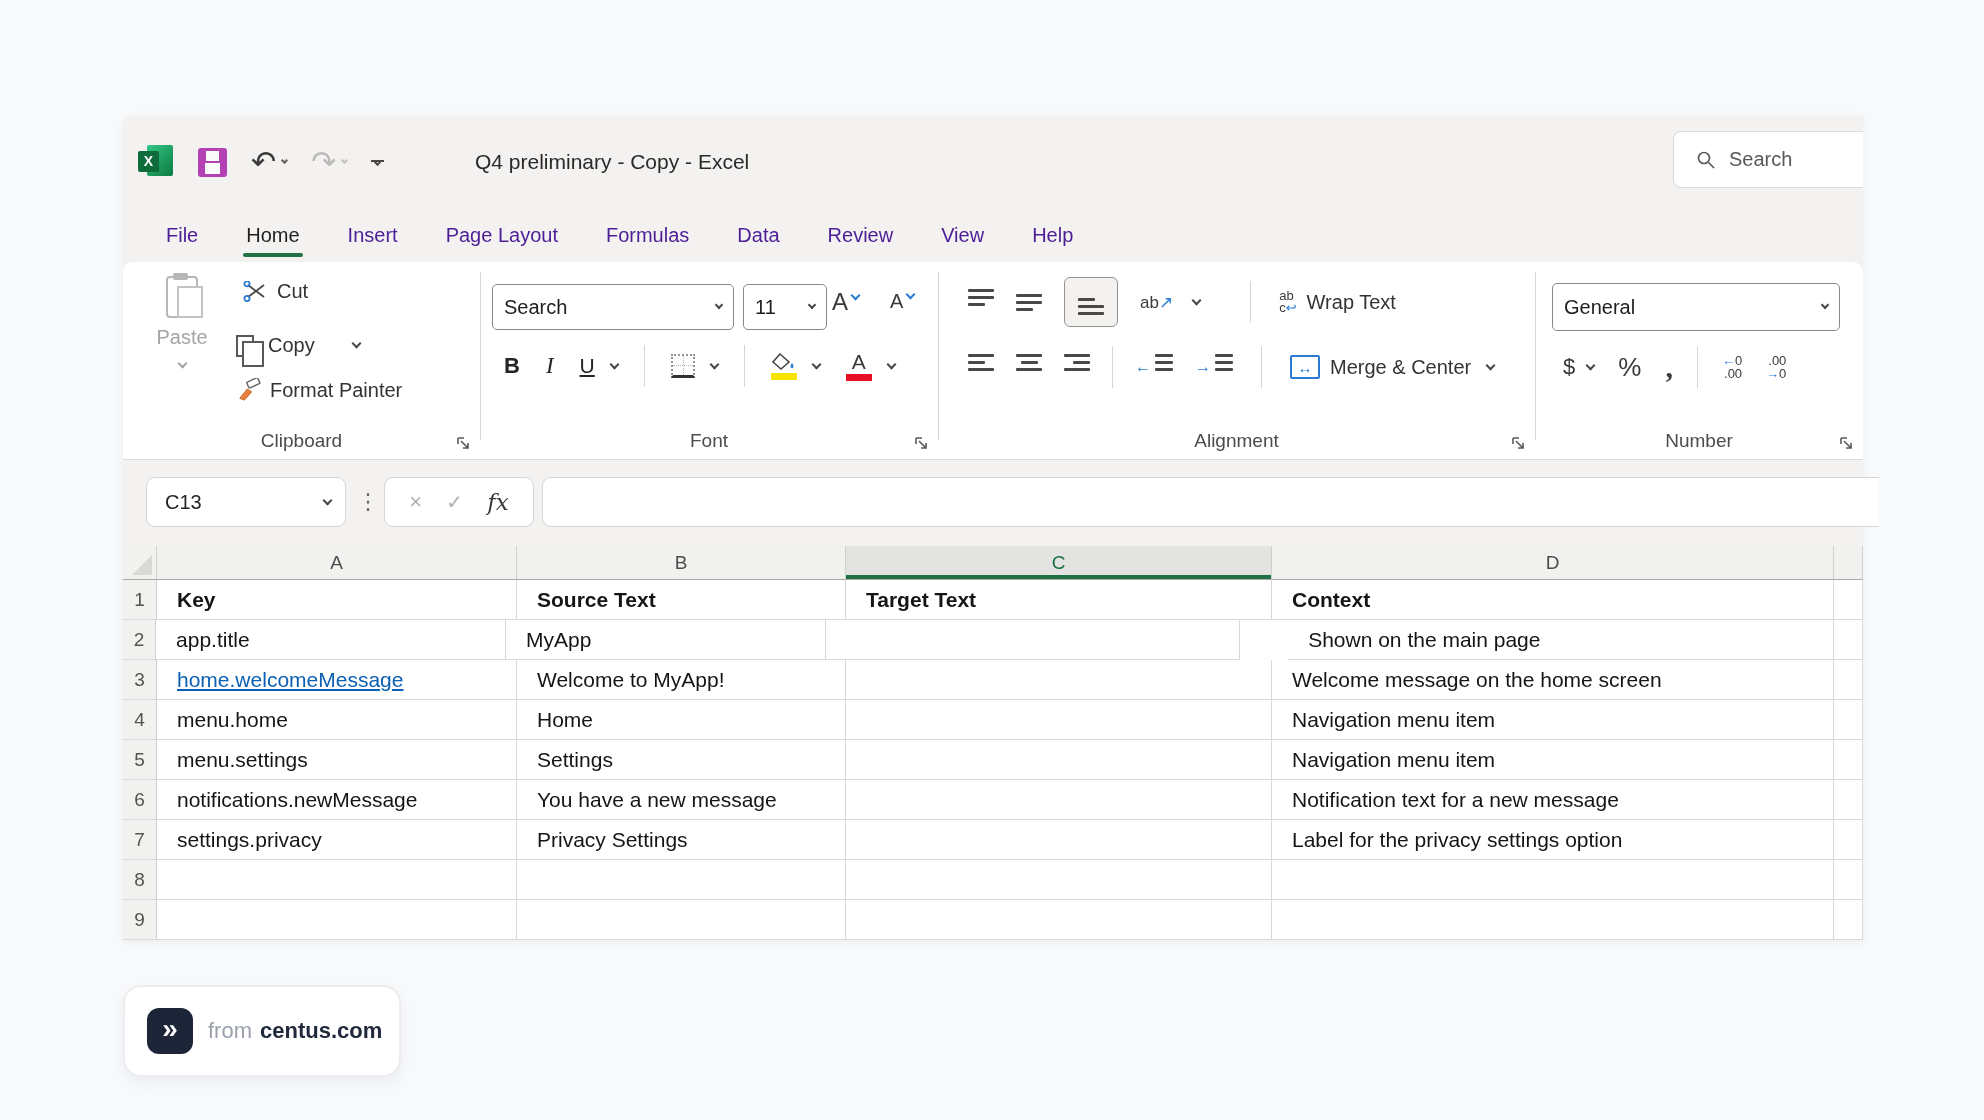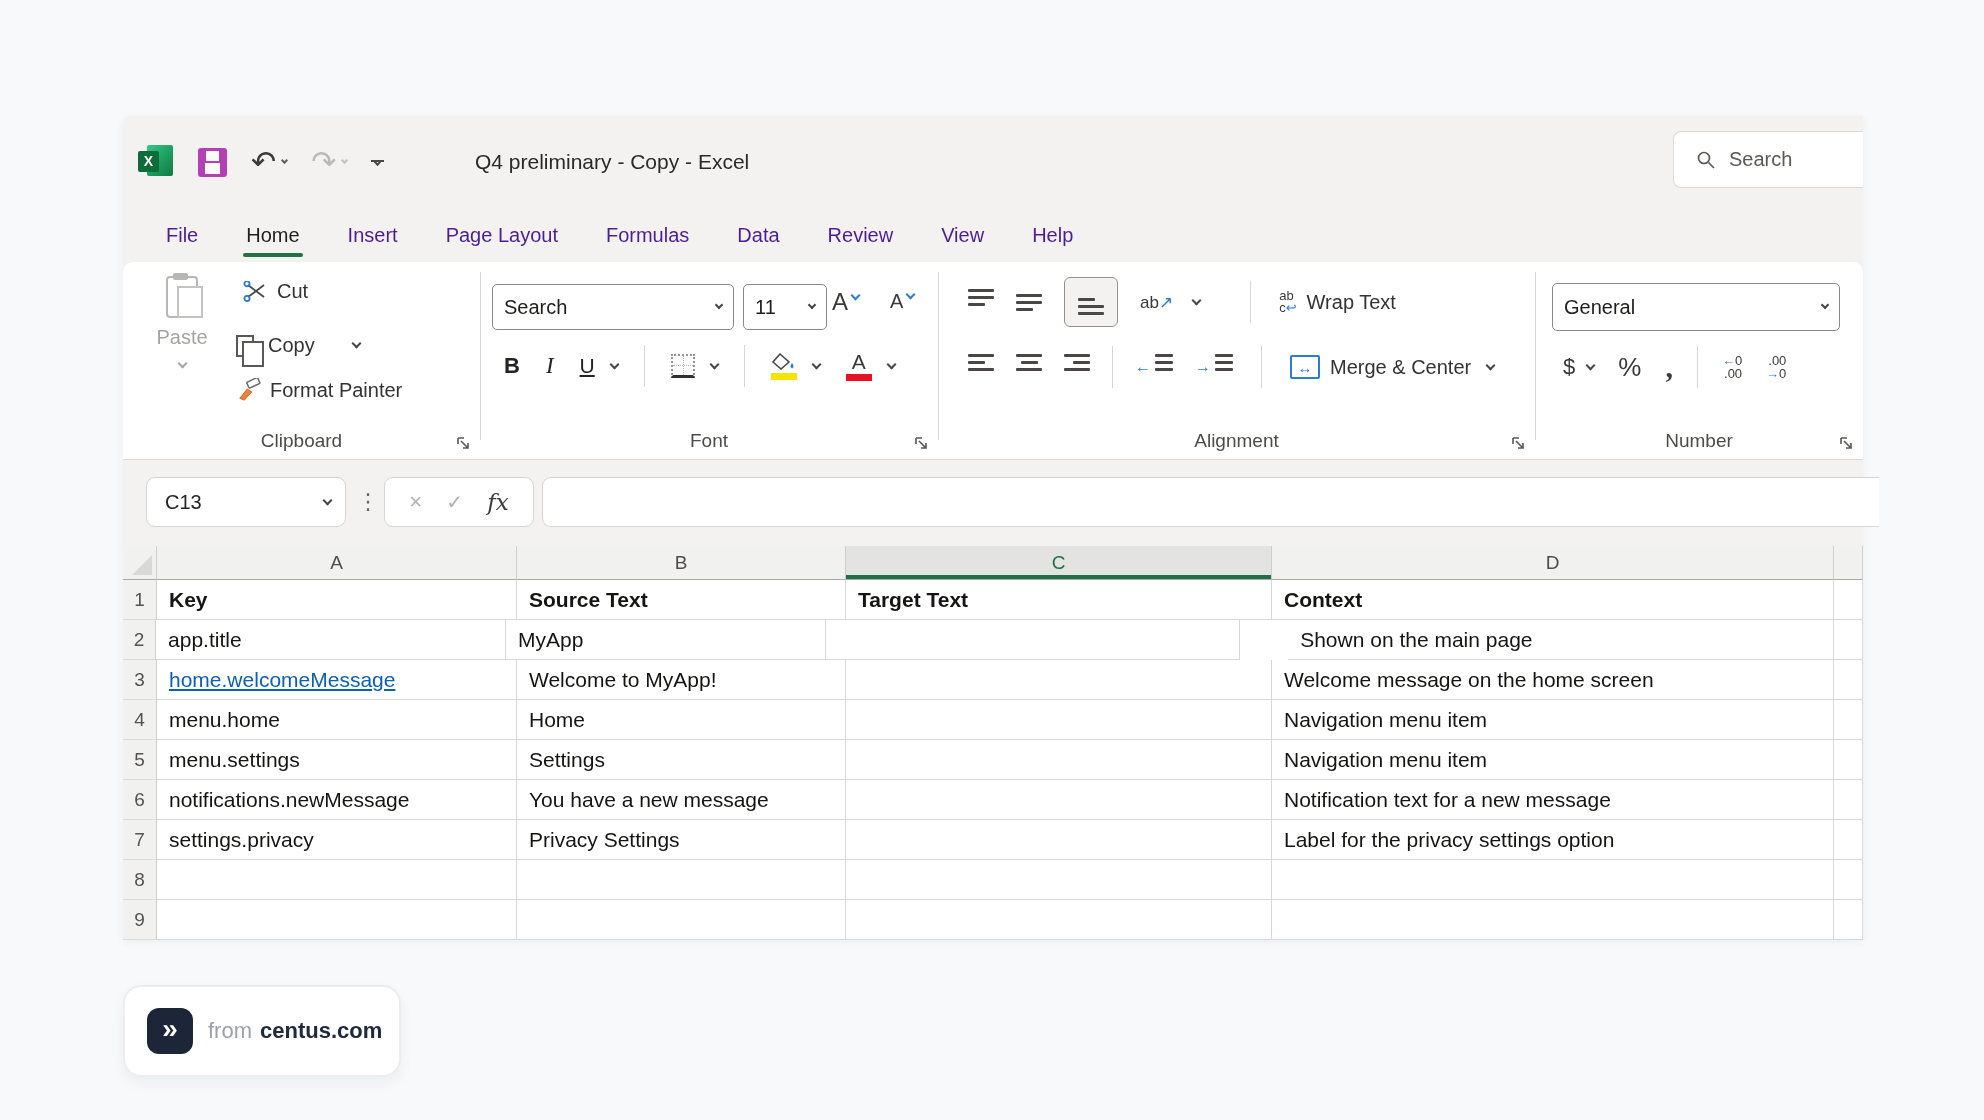--- a/index.html
+++ b/index.html
@@ -122,21 +122,21 @@
   .col-hdrs{ display:flex; height:34px; }
   .corner{ width:34px; height:34px; background:#f1f1f0; border-right:1px solid #cfcfcd; border-bottom:1px solid #a9a9a7; position:relative; }
   .corner::after{ content:''; position:absolute; right:4px; bottom:4px; width:0; height:0;
     border-left:20px solid transparent; border-bottom:20px solid #d8d8d6; }
   .col-hdr{ height:34px; line-height:33px; text-align:center; background:#f1f1f0; color:#4f4d4b; font-size:19px;
     border-right:1px solid #cfcfcd; border-bottom:1px solid #a9a9a7; }
   .col-hdr.sel{ background:#e3e3e1; color:#1e7145; box-shadow:inset 0 -4px 0 #1e7145; }
   .grid-row{ display:flex; height:40px; }
   .row-hdr{ width:34px; background:#f1f1f0; border-right:1px solid #cfcfcd; border-bottom:1px solid #d9d9d9;
     text-align:center; line-height:39px; font-size:19px; color:#55534f; }
-  .cell{ height:40px; line-height:39px; padding-left:12px; font-size:21px; color:#161514;
+  .cell{ height:40px; line-height:39px; padding-left:20px; font-size:21px; color:#161514;
     border-right:1px solid #d9d9d9; border-bottom:1px solid #d9d9d9; white-space:nowrap; overflow:hidden; }
   .cell.bold{ font-weight:bold; }
   .cell.link{ color:#0b5fb5; text-decoration:underline; }
   
   .badge{ position:absolute; left:123px; top:985px; width:278px; height:92px; background:#fff;
     border:2px solid #ededf0; border-radius:18px; box-shadow:0 6px 14px rgba(20,30,60,.05);
     display:flex; align-items:center; padding-left:22px; gap:15px; }
   .badge-ic{ width:46px; height:46px; border-radius:12px; background:#1d2639; color:#fff;
     display:flex; align-items:center; justify-content:center; font-size:28px; font-weight:bold; padding-bottom:4px; }
   .badge-text{ font-size:22px; color:#9aa1ad; display:flex; gap:8px; align-items:baseline;text-align:right; }

